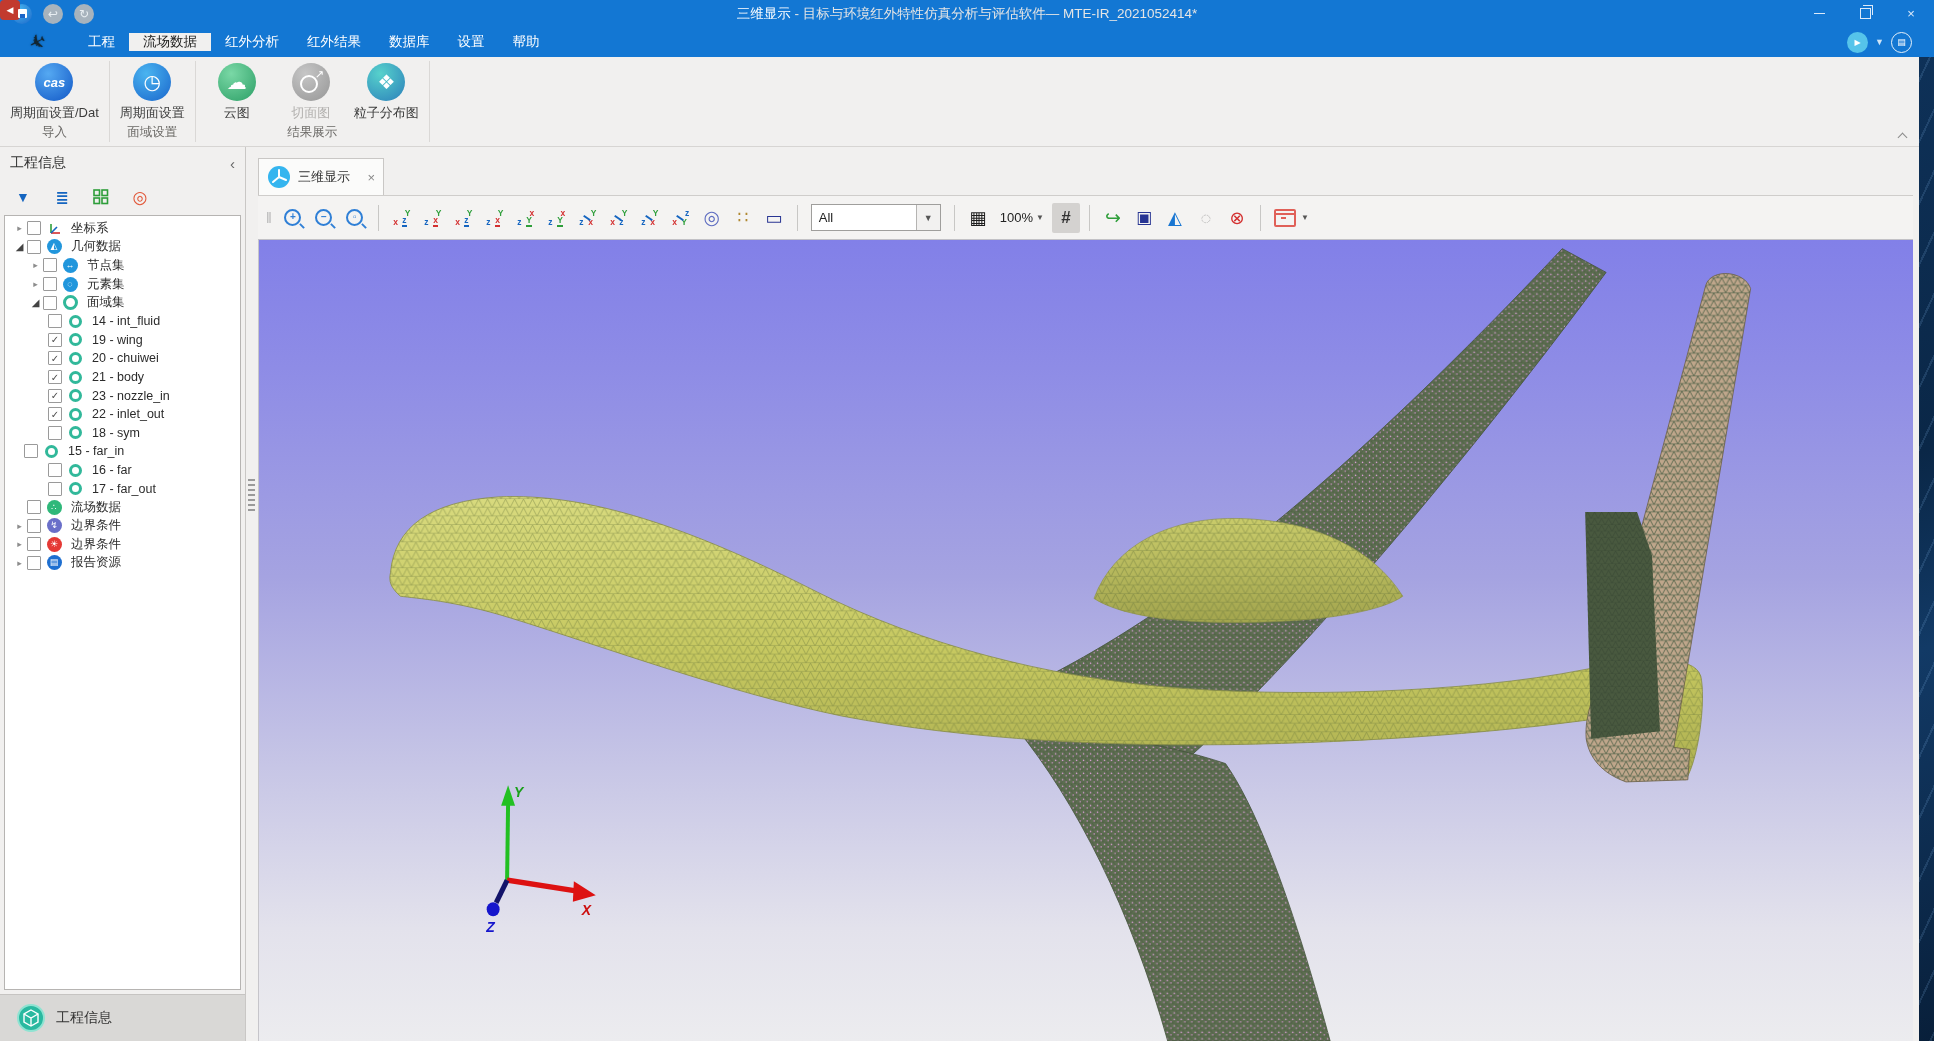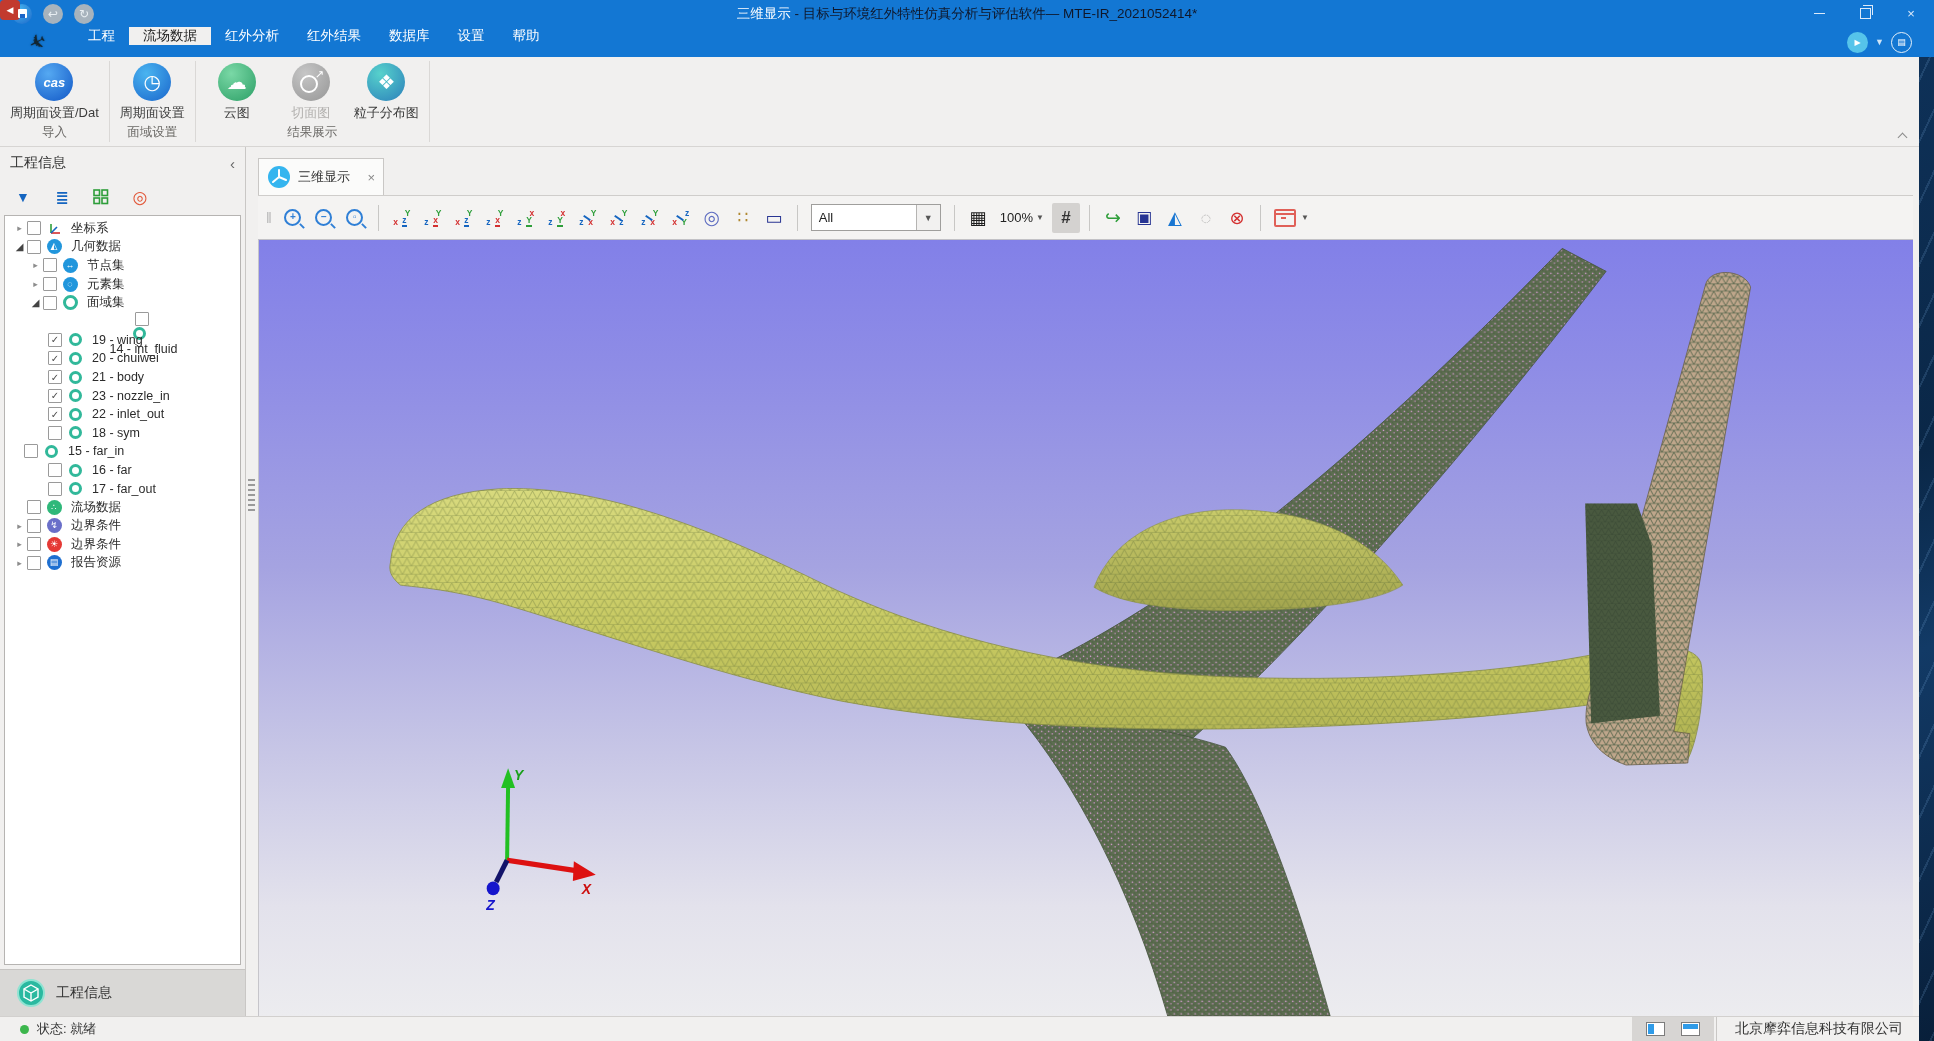--- a/index.html
+++ b/index.html
@@ -15,21 +15,21 @@
   .titlebar{height:27px;background:#1377d3;display:flex;align-items:center;position:relative;flex:none;}
   .qicons{display:flex;align-items:center;gap:11px;margin-left:12px;z-index:2;}
   .qico{width:20px;height:20px;border-radius:50%;display:flex;align-items:center;justify-content:center;cursor:default;}
   .qico.app{border-radius:4px;background:#c23a2e;color:#fff;font-size:9px;}
   .qico.save{background:radial-gradient(circle at 35% 30%,#49b8f0,#1b66c9);}
   .floppy{width:9px;height:9px;background:#fff;border-radius:1px;position:relative;}
   .floppy::after{content:"";position:absolute;left:2px;bottom:0;width:5px;height:4px;background:#1b66c9;}
   .qico.gray{background:#a7b3bd;color:#e8eef2;font-size:12px;}
   .win-title{position:absolute;left:0;right:0;top:5px;text-align:center;font-size:13.5px;color:#fff;}
   .win-title .doc{color:#ffffff;}
-  .win-title .app-name{color:#0f172a;}
+  .win-title .app-name{color:#e5e5e5;}
   .win-ctrls{margin-left:auto;display:flex;align-items:center;z-index:2;}
   .wbtn{width:46px;height:27px;display:flex;align-items:center;justify-content:center;color:#dceafa;font-size:13px;}
   .wbtn .min{display:block;width:11px;height:1.5px;background:#dcessfa;background:#dceafa;}
   .wbtn .max{display:block;width:9px;height:9px;border:1.2px solid #dceafa;position:relative;}
   .wbtn .max::before{content:"";position:absolute;left:2px;top:-4px;width:9px;height:9px;border:1.2px solid #dceafa;border-bottom:none;border-left:none;}
 
   
   .menubar{height:30px;background:#1377d3;display:flex;align-items:stretch;flex:none;position:relative;}
   .logo{width:74px;display:flex;align-items:center;justify-content:center;}
   .logo .jet{font-size:20px;color:#122531;transform:rotate(-28deg) scaleX(-1);text-shadow:0 0 2px #0a3c66;}
@@ -170,21 +170,21 @@
           <span class="max"></span>
         </span>
       <span class="wbtn">×</span>
     </div>
   </div>
 
   <div class="menubar">
     <div class="logo">
         <span class="jet">✈</span>
       </div>
-    <div style="display:flex;align-items:flex-start;">
+    <div style="display:flex;align-items:center;">
         <div class="menu-item">工程</div>
         <div class="menu-item active">流场数据</div>
         <div class="menu-item">红外分析</div>
         <div class="menu-item">红外结果</div>
         <div class="menu-item">数据库</div>
         <div class="menu-item">设置</div>
         <div class="menu-item">帮助</div>
       </div>
     <div class="mb-right">
       <span class="mb-ico1">▶</span>
@@ -316,21 +316,21 @@
             <span class="tw-label">元素集</span>
           </div>
           <div class="tree-row" style="padding-left: 24px;">
             <span class="tw-exp open">◢</span>
             <span class="tw-cb"></span>
             <span class="tw-ico">
               <span class="ring-teal" style="width:15px;height:15px"></span>
             </span>
             <span class="tw-label">面域集</span>
           </div>
-          <div class="tree-row" style="padding-left: 42px; flex-direction: column;">
+          <div class="tree-row" style="padding-left: 42px;">
             <span class="tw-cb"></span>
             <span class="tw-ico">
               <span class="ring-teal"></span>
             </span>
             <span class="tw-label">14 - int_fluid</span>
           </div>
           <div class="tree-row" style="padding-left: 42px;">
             <span class="tw-cb">✓</span>
             <span class="tw-ico">
               <span class="ring-teal"></span>
@@ -650,27 +650,15 @@
             <line x1="249" y1="593" x2="238" y2="614" stroke="#13136a" stroke-width="5"></line>
             <circle cx="235" cy="620" r="6.5" fill="#1515cc"></circle>
             <text x="228" y="641" fill="#1515cc" font-size="14" font-weight="bold" font-style="italic">Z</text>
           </g>
         </svg>
       </div>
 
     </div>
   </div>
 
-  <div class="statusbar">
-    <span class="st-dot"></span>
-    <span class="st-text">状态: 就绪</span>
-    <div class="st-right">
-      <div class="st-toggles">
-        <span class="st-tg left"></span>
-        <span class="st-tg bottom"></span>
-      </div>
-      <span class="st-div"></span>
-      <span class="company">北京摩弈信息科技有限公司</span>
-    </div>
-  </div>
 </div>
 
 <div class="desktop-strip"></div>
 
 </body></html>

